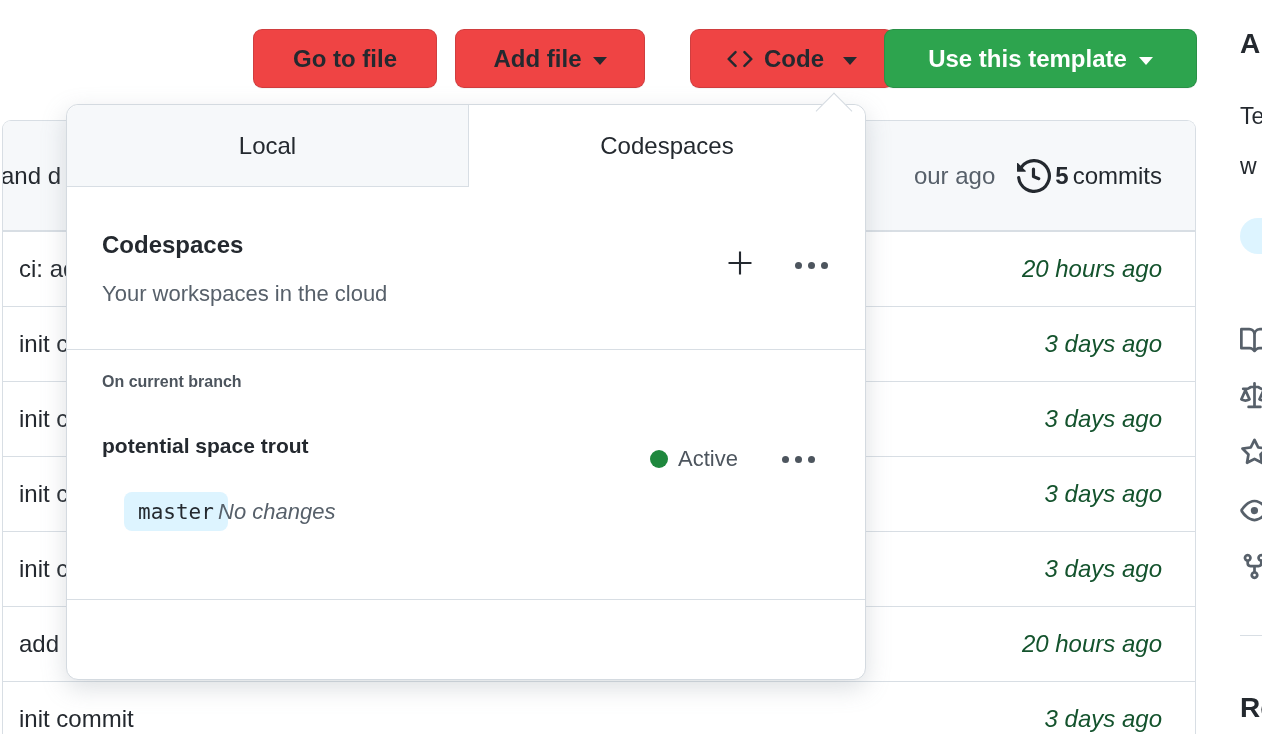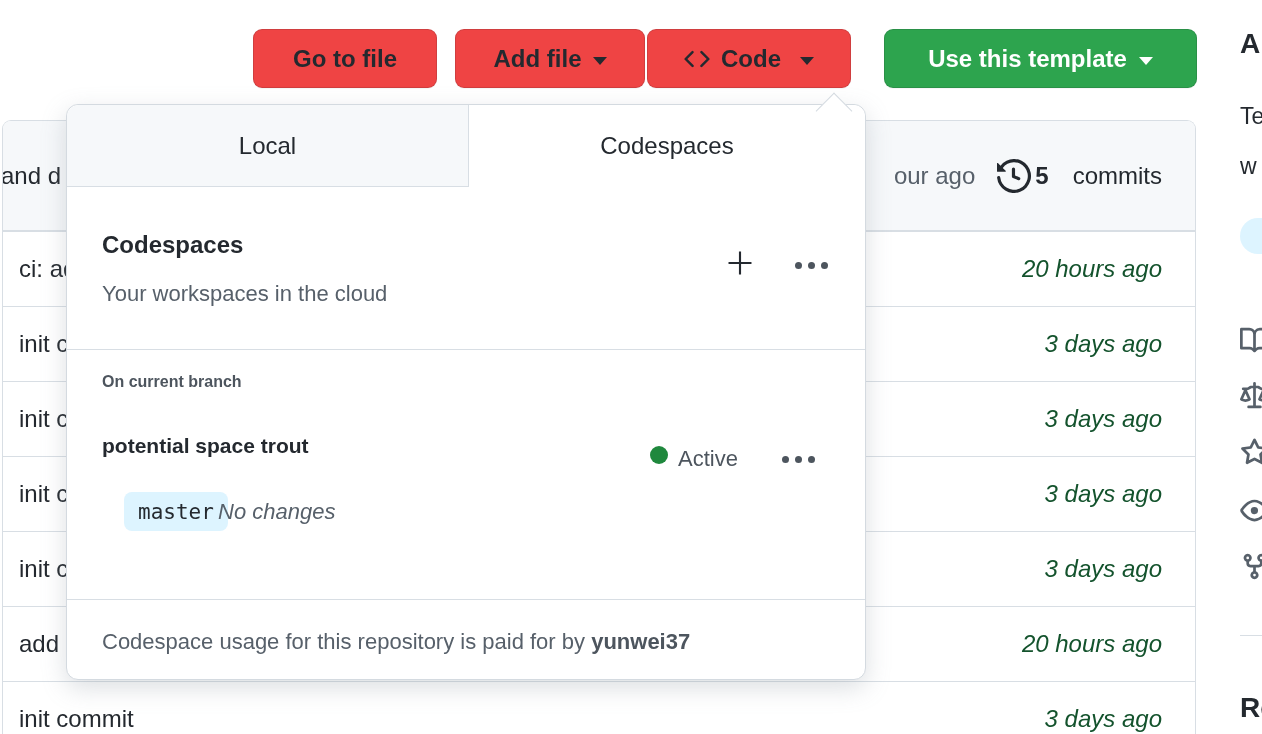--- a/index.html
+++ b/index.html
@@ -23,21 +23,21 @@
            border:1px solid #d8dee4; border-bottom:none; border-radius:9px 9px 0 0;
            background:#fff; overflow:hidden; z-index:1; }
   .commits-head { height:110px; background:#f6f8fa; border-bottom:1px solid #d8dee4;
                   display:flex; align-items:center; justify-content:space-between;
                   padding:0 33px 0 0; font-size:24px; }
   .commits-head .msg { color:#24292f; white-space:nowrap; margin-left:-2px; }
   .head-right { display:flex; align-items:center; gap:4px; }
   .ago { color:#57606a; margin-right:18px; }
   .history-icon svg { display:block; }
   .commit-count { font-weight:700; color:#24292f; }
-  .commit-word { color:#24292f;margin-left:20px; }
+  .commit-word { color:#24292f; }
   .row { height:75px; display:flex; align-items:center; justify-content:space-between;
          padding:0 33px 0 16px; border-top:1px solid #d8dee4; background:#fff;
          font-size:24px; white-space:nowrap; }
   .row:first-of-type { border-top:none; height:72px; background:#f4f6f8; }
   .row .fmsg { color:#24292f; }
   .row .ftime { color:#14532d;font-style:italic; }
 
   
   .sidebar { position:absolute; left:1240px; top:0; width:280px; height:734px; z-index:1; }
   .about-title { position:absolute; top:28px; font-size:28px; font-weight:600; white-space:nowrap; }
@@ -68,21 +68,21 @@
               display:flex; align-items:center; justify-content:center; cursor:pointer; color:#24292f; }
   .kebab { position:absolute; display:flex; gap:6px; cursor:pointer; }
   .kebab i { width:7px; height:7px; border-radius:50%; background:#4d555e; }
   .kebab-1 { left:728px; top:157px; }
   .kebab-2 { left:715px; top:351px; }
   .divider { position:absolute; left:0; width:100%; border-top:1px solid #d8dee4; }
   .div-1 { top:244px; } .div-2 { top:494px; }
   .branch-heading { position:absolute; left:35px; top:268px; font-size:16px;
                     font-weight:700; color:#4d555e; }
   .cs-name { position:absolute; left:35px; top:329px; font-size:21px; font-weight:700; }
-  .status { position:absolute; left:583px; top:341px; display:flex; align-items:flex-start; gap:10px; }
+  .status { position:absolute; left:583px; top:341px; display:flex; align-items:center; gap:10px; }
   .status-dot { width:18px; height:18px; border-radius:50%; background:#1f883d; }
   .status-label { font-size:22px; color:#4d555e; }
   .branch-badge { position:absolute; left:37px; top:387px; min-width:91px; height:39px;
                   padding:0 14px; background:#ddf4ff; border-radius:8px;
                   display:flex; align-items:center; justify-content:center;
                   font-family:"DejaVu Sans Mono", monospace; font-size:21px; color:#24292f;margin-left:20px; }
   .no-changes { position:absolute; left:151px; top:394px; font-size:22px;
                 font-style:italic; color:#57606a; }
   .panel-footer { position:absolute; left:35px; top:524px; font-size:22px; color:#57606a;
                   white-space:nowrap; }
@@ -91,21 +91,21 @@
 </head>
 <body>
 
 <div class="btn" style="left:253px;width:184px;">
   <span>Go to file</span>
 </div>
 <div class="btn" style="left:455px;width:190px;">
   <span>Add file</span>
   <span class="caret"></span>
 </div>
-<div class="btn" style="left:647px;width:204px;">
+<div class="btn" style="left:690px;width:204px;">
   <span class="code-icon">
     <svg width="26" height="26" viewBox="0 0 16 16" fill="#24292f">
         <path d="M4.72 3.22a.75.75 0 0 1 1.06 1.06L2.06 8l3.72 3.72a.75.75 0 1 1-1.06 1.06L.47 8.53a.75.75 0 0 1 0-1.06Zm6.56 0a.75.75 0 1 0-1.06 1.06L13.94 8l-3.72 3.72a.75.75 0 1 0 1.06 1.06l4.25-4.25a.75.75 0 0 0 0-1.06Z"></path>
       </svg>
   </span>
   <span>Code</span>
   <span class="caret" style="margin-left:8px;"></span>
 </div>
 <div class="btn primary" style="left:884px;width:313px;gap:12px;">
   <span>Use this template</span>
@@ -226,16 +226,13 @@
   </div>
   <div class="kebab kebab-2">
       <i></i>
       <i></i>
       <i></i>
     </div>
   <div class="branch-badge">master</div>
   <div class="no-changes">No changes</div>
 
   <div class="divider div-2"></div>
-  <div class="panel-footer">
-    <span>Codespace usage for this repository is paid for by </span><b>yunwei37</b>
-  </div>
 </div>
 
 </body></html>

